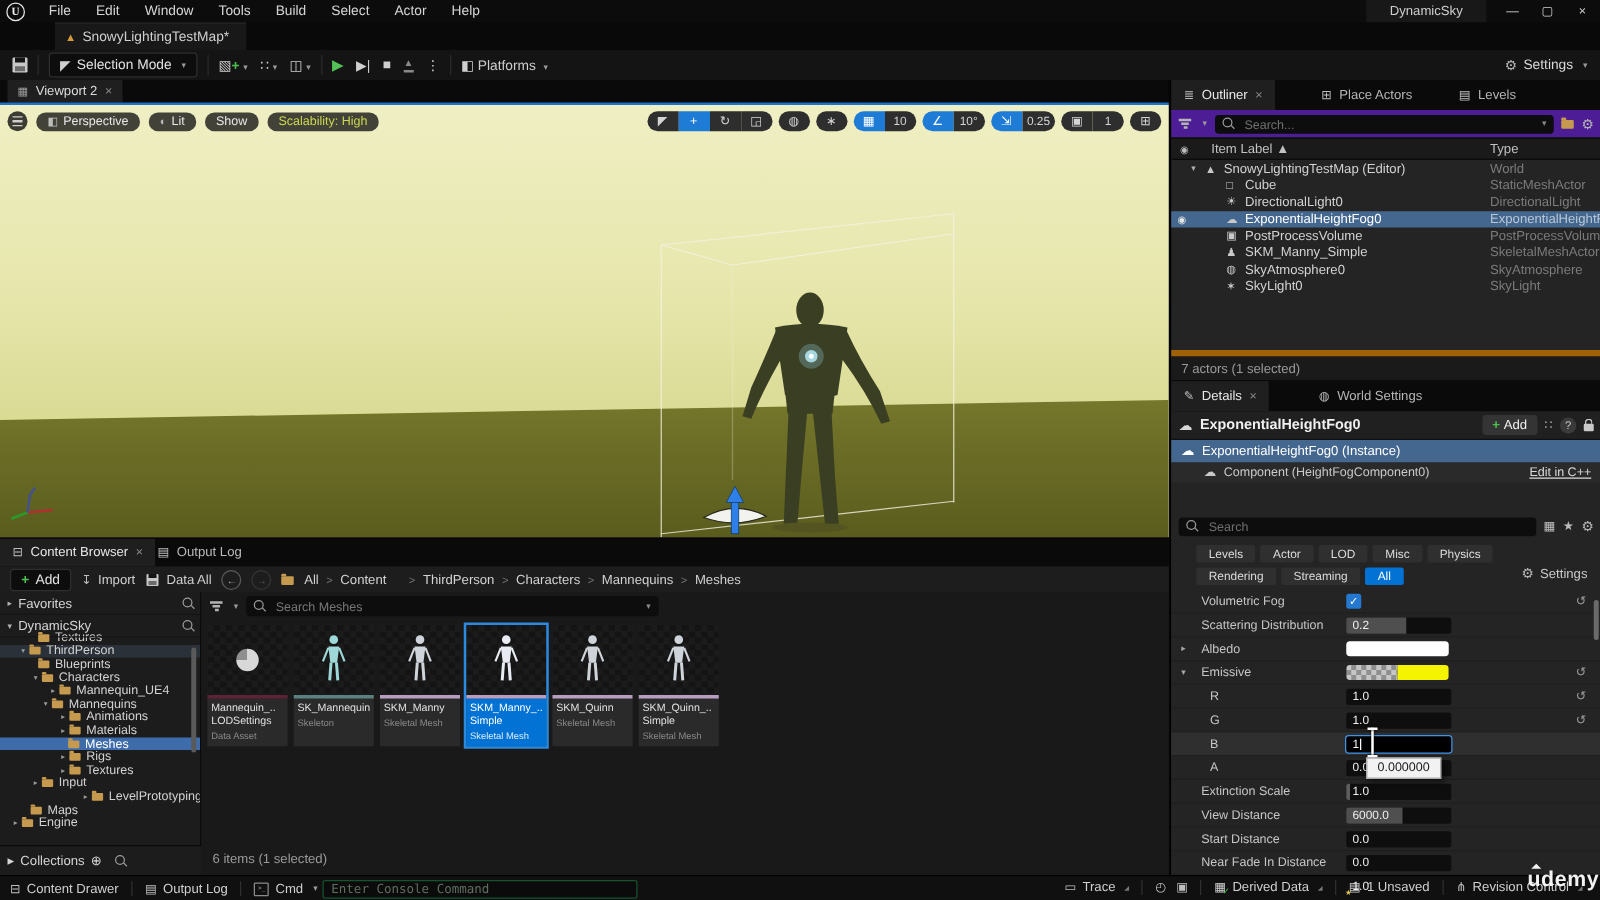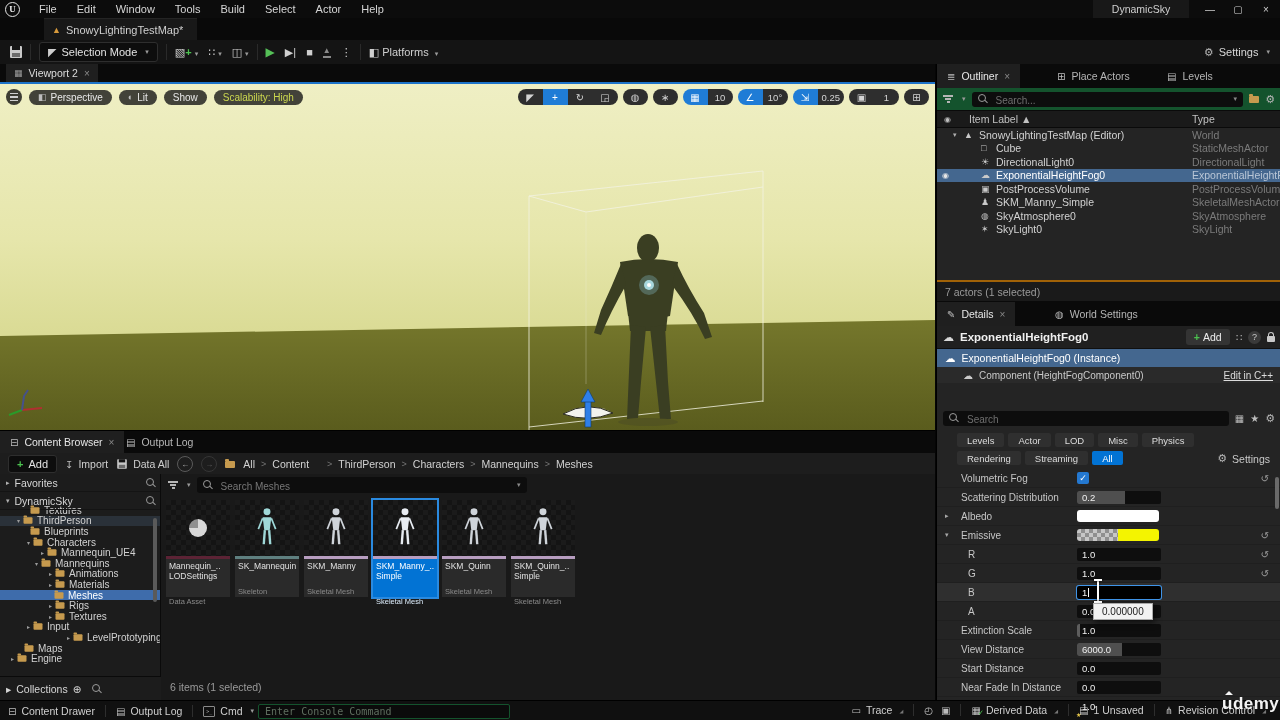--- a/index.html
+++ b/index.html
@@ -63,21 +63,21 @@
   .vtb-cell.end{border-radius:0 8px 8px 0}
   .vtb-cell.solo{border-radius:8px}
   .vtb-cell.gap{margin-left:5px}
   .vtb-cell.active{background:#1f7cd6;color:#fff}
   
   #rightcol{left:936px;top:64px;width:344px;height:636px;background:#242424;border-left:1px solid #000}
   .ptabs{position:relative;height:24px;background:#0a0a0a}
   .ptab{position:absolute;top:0;height:24px;display:flex;align-items:center;gap:6px;font-size:10.5px;color:#b5b5b5;padding:0 10px}
   .ptab.active{background:#1f1f1f;color:#e8e8e8}
   .ptab .picon{font-size:10px;color:#bdbdbd}
-  .searchrow{height:22px;background:#14532d;display:flex;align-items:center;padding:0 6px;gap:6px}
+  .searchrow{height:22px;background:#4c1d95;display:flex;align-items:center;padding:0 6px;gap:6px}
   .searchbox{flex:1;height:15px;background:#0d0d0d;border-radius:3px;position:relative;display:flex;align-items:center}
   .searchbox input{position:absolute;left:22px;right:18px;top:0;height:15px;background:transparent;border:none;outline:none;
     color:#cfcfcf;font-size:10px;font-family:inherit}
   .searchbox input::placeholder{color:#6f6f6f}
   .mag{width:10px;height:10px;position:relative;display:inline-block;flex:none;margin-left:6px}
   .mag::before{content:"";position:absolute;left:0;top:0;width:6px;height:6px;border:1.3px solid #9a9a9a;border-radius:50%}
   .mag::after{content:"";position:absolute;left:6px;top:7px;width:4px;height:1.3px;background:#9a9a9a;transform:rotate(45deg)}
   .fun{display:inline-flex;flex-direction:column;gap:1.5px;align-items:center}
   .fun i{display:block;height:1.5px;background:#b5b5b5}
   .fun i:nth-child(1){width:10px}.fun i:nth-child(2){width:6px}.fun i:nth-child(3){width:3px}
@@ -92,21 +92,21 @@
   .ohdr .hl{margin-left:18px}
   .ohdr .ht{position:absolute;left:255px}
   .orow{height:13.5px;display:flex;align-items:center;font-size:10.5px;color:#d2d2d2;position:relative;padding-left:44px}
   .orow.root{padding-left:16px}
   .orow .oeye{position:absolute;left:5px;font-size:8px;color:#e6e6e6}
   .orow .oexp{width:11px;font-size:7px;color:#b0b0b0}
   .orow .oicon{width:15px;font-size:9px;color:#c9c9c9}
   .orow .otype{position:absolute;left:255px;color:#7b7b7b}
   .orow.selected{background:#44678f;color:#fff}
   .orow.selected .otype{color:#b9c6d6}
-  .ostatus{height:19px;background:#1a1a1a;border-top:2px solid #a16207;border-bottom:1px solid #0a0a0a;
+  .ostatus{height:19px;background:#1a1a1a;border-top:5px solid #a16207;border-bottom:1px solid #0a0a0a;
     display:flex;align-items:center;padding-left:8px;font-size:10.5px;color:#9a9a9a}
   
   .acthdr{height:22px;background:#202020;display:flex;align-items:center;padding:0 6px;gap:6px;border-bottom:1px solid #101010}
   .acthdr .aicon{font-size:11px;color:#d8d8d8}
   .acthdr .aname{font-size:11.5px;font-weight:bold;color:#f0f0f0;flex:1}
   .addbtn{height:16px;background:#343434;border-radius:3px;display:flex;align-items:center;padding:0 8px;font-size:10.5px;color:#eee;gap:3px}
   .hicon{font-size:10px;color:#bdbdbd}
   .qm{width:13px;height:13px;border-radius:50%;background:#3a3a3a;color:#c9c9c9;font-size:9px;display:flex;align-items:center;justify-content:center}
   .lock{width:8px;height:6px;background:#c9c9c9;border-radius:1px;position:relative;margin-top:3px}
   .lock::before{content:"";position:absolute;left:1px;top:-4px;width:4px;height:4px;border:1.3px solid #c9c9c9;border-bottom:none;border-radius:3px 3px 0 0}
@@ -179,21 +179,21 @@
     color:#cfcfcf;font-size:10px;font-family:inherit}
   #cb-search input::placeholder{color:#777}
   #tiles{position:absolute;left:166px;top:500px;display:flex}
   .tile{width:64px;margin-right:5px;background:#232323;position:relative}
   .thumb{height:56px;background:repeating-conic-gradient(#141414 0% 25%,#1b1b1b 0% 50%) 0 0/10px 10px;
     display:flex;align-items:center;justify-content:center}
   .pie{width:18px;height:18px;border-radius:50%;background:conic-gradient(#d8d8d8 0 268deg,#8f8f8f 268deg 360deg)}
   .bar{height:3px}
   .meta{padding:2px 3px 0;background:#2a2a2a;height:36px}
   .n1,.n2{font-size:8.5px;color:#e0e0e0;line-height:1.2;white-space:nowrap;overflow:hidden}
-  .ttype{font-size:7.5px;color:#8a8a8a;margin-top:16px}
+  .ttype{font-size:7.5px;color:#8a8a8a;margin-top:3px}
   .tile.selected{outline:2px solid #2a8ae0}
   .tile.selected .meta{background:#0273d4}
   .tile.selected .n1,.tile.selected .n2{color:#fff}
   .tile.selected .ttype{color:#dcecfb}
   #cb-status{position:absolute;left:170px;top:681px;font-size:10.5px;color:#9a9a9a}
   
   #statusbar{left:0;top:700px;width:1280px;height:20px;background:#101010;border-top:1px solid #000;
     display:flex;align-items:center;font-size:10.5px;color:#cfcfcf}
   .st-sep{width:1px;height:12px;background:#2e2e2e;margin:0 10px}
   .st-item{display:flex;align-items:center;gap:5px}

